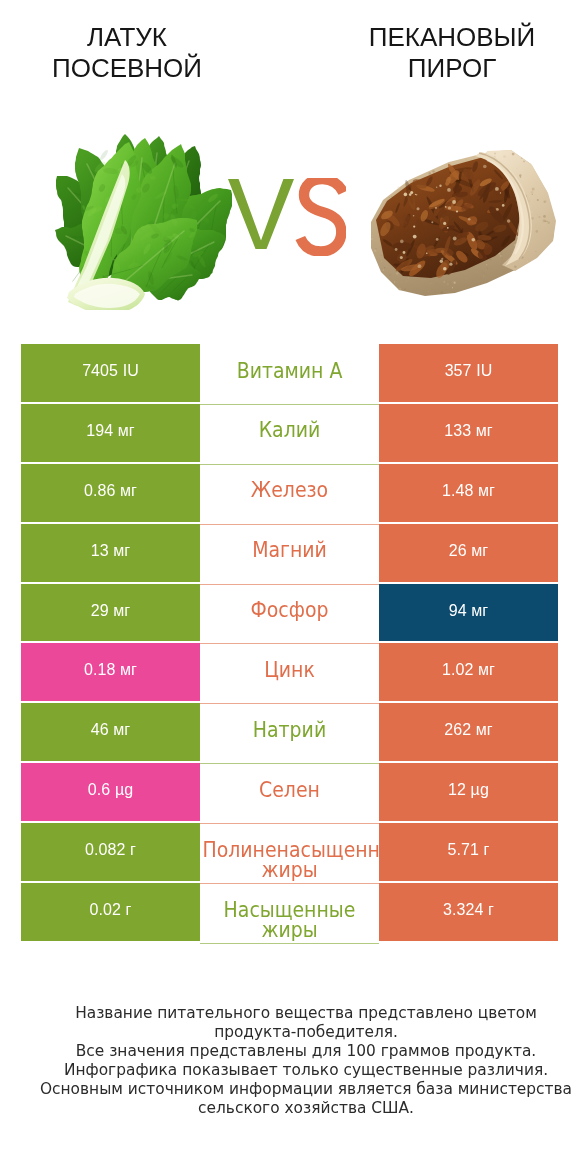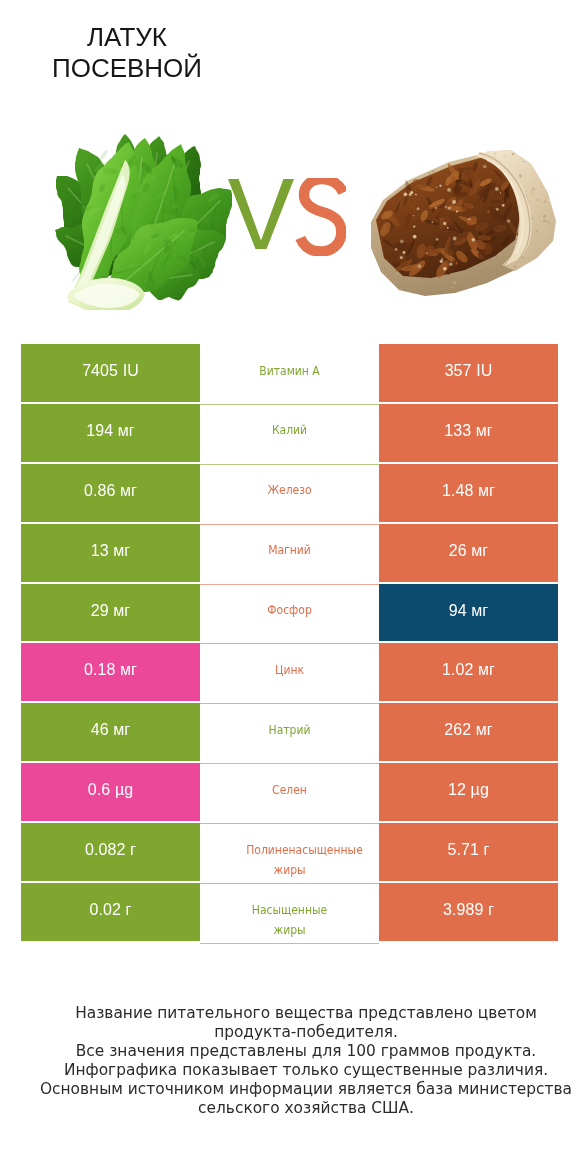--- a/index.html
+++ b/index.html
@@ -33,36 +33,38 @@
   .row{position:relative;height:59.9px;}
   .cell{position:absolute;top:0;height:57.9px;display:flex;align-items:center;justify-content:center;}
   .cleft{left:0;width:179px;}
   .cmid{left:179px;width:179px;height:59.9px;flex-direction:column;
         align-items:center;justify-content:flex-start;}
   .cright{left:358px;width:179px;}
   .cleft > *, .cright > *{position:relative;top:-2px;}
   .cmid > *{margin-top:16.5px;}
   .val{font-size:16px;color:#ffffff;letter-spacing:0.1px;}
   .lbl{font-family:"DejaVu Sans",sans-serif;font-stretch:condensed;
-       font-size:12px;text-align:center;line-height:20.2px;white-space:pre;}
+       font-size:21px;text-align:center;line-height:20.2px;white-space:pre;}
   .cmid{overflow:hidden;}
   .lblline{display:block;white-space:pre;}
 
   
   .note{position:absolute;left:0;top:1004px;width:580px;text-align:center;
         white-space:pre-line;font-family:"DejaVu Sans",sans-serif;
         font-size:15.4px;line-height:18.9px;color:#2b2b2b;padding-left:16px;}
 </style>
 </head>
 <body>
 
 <div class="page">
   <div class="titles">
     <div class="title left">ЛАТУК
 ПОСЕВНОЙ</div>
+    <div class="title right">ПЕКАНОВЫЙ
+ПИРОГ</div>
   </div>
   <div class="hero">
     <svg class="vs" viewBox="0 0 118 78" width="118" height="78" xmlns="http://www.w3.org/2000/svg">
 
       <path d="M0 1.0 L10.6 1.0 L33.0 62.4 L55.4 1.0 L66.0 1.0 L38.5 71.0 L27.5 71.0 Z" fill="#7aa334"></path>
 
       <path transform="translate(70.8,0)" d="M44.5 14.5
                C40.5 6.0 32.5 1.0 23.5 1.0
                C12.0 1.0 5.2 8.0 5.2 17.0
                C5.2 25.5 11.5 30.5 23.5 34.0
@@ -612,21 +614,21 @@
         </div>
       </div>
       <div class="row">
         <div class="cell cleft" style="background:#7FA62E">
           <span class="val">0.02 г</span>
         </div>
         <div class="cell cmid" style="border-bottom:1px solid #7FA62E99">
           <span class="lbl" style="color:#7FA62E"><span class="lblline">Насыщенные</span><span class="lblline">жиры</span></span>
         </div>
         <div class="cell cright" style="background:#E16E4A">
-          <span class="val">3.989 г</span>
+          <span class="val">3.324 г</span>
         </div>
       </div>
     </div>
   <div class="note">Название питательного вещества представлено цветом
 продукта-победителя.
 Все значения представлены для 100 граммов продукта.
 Инфографика показывает только существенные различия.
 Основным источником информации является база министерства
 сельского хозяйства США.</div>
 </div>

